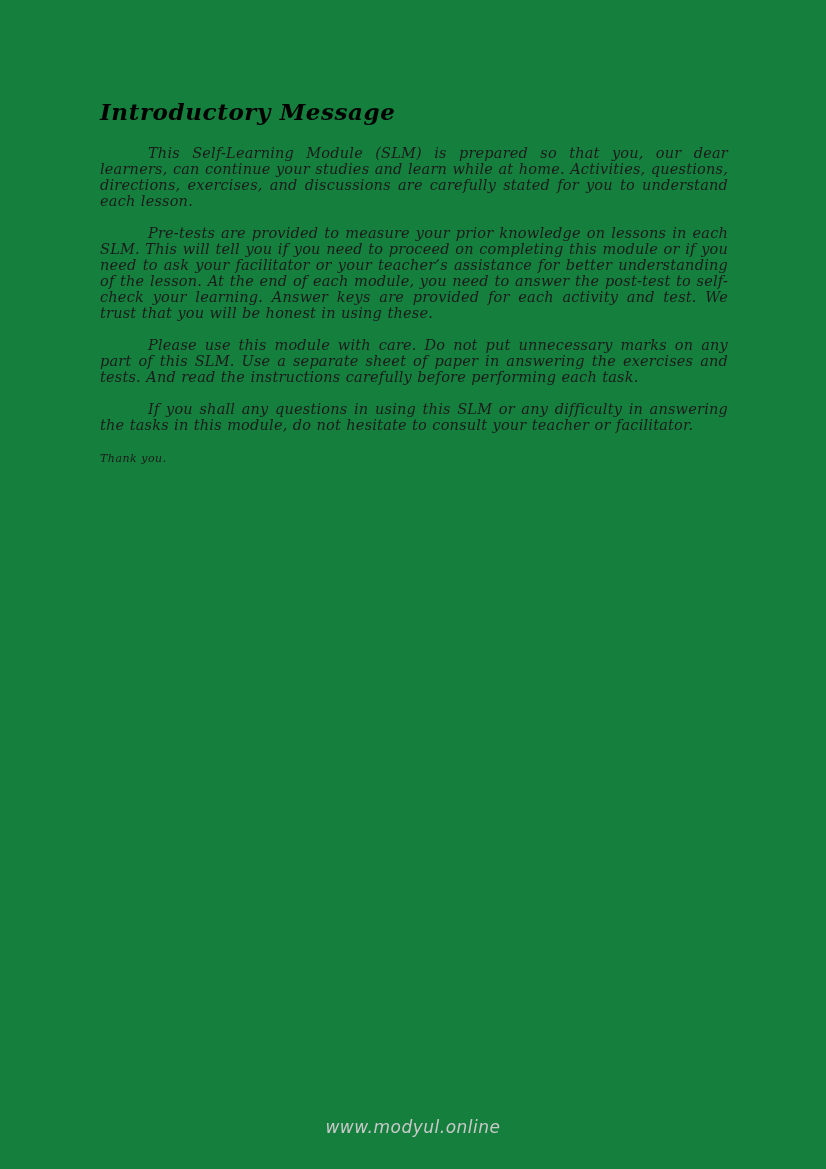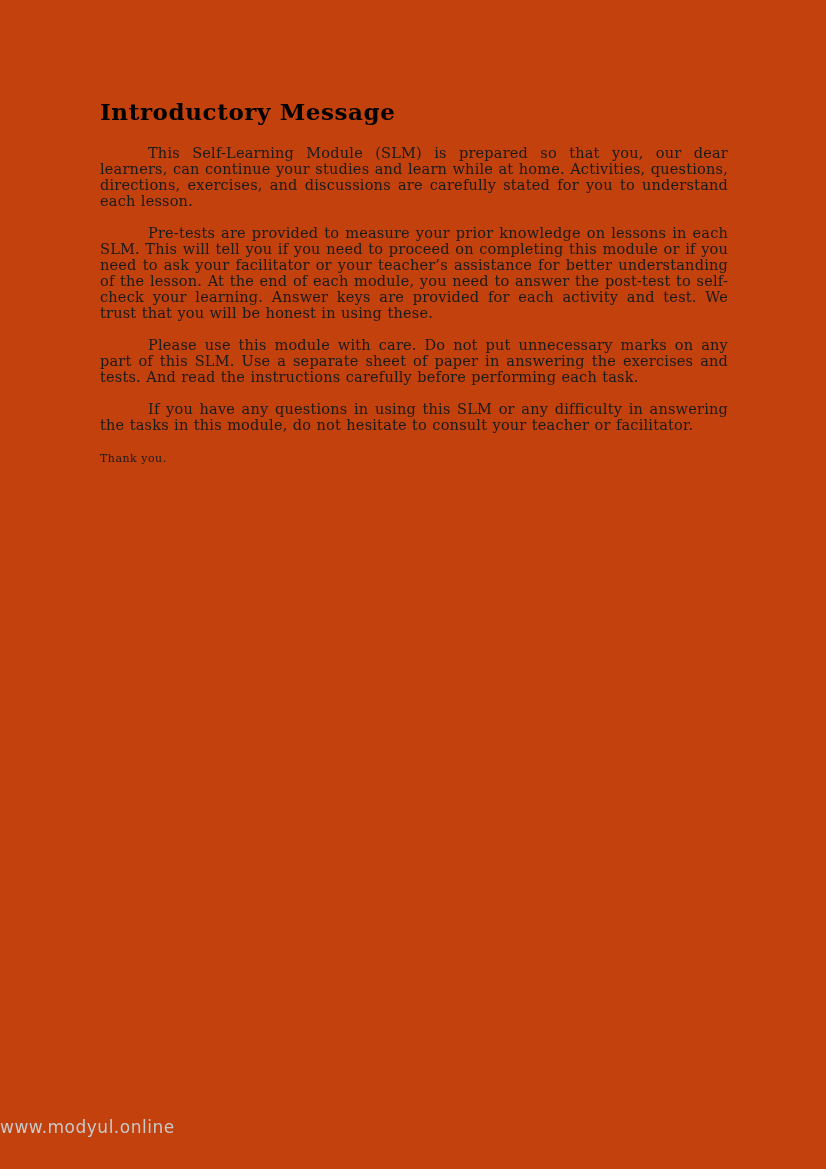--- a/index.html
+++ b/index.html
@@ -11,21 +11,22 @@
     width: 826px;
     height: 1169px;
     position: relative;
     overflow: hidden;
     font-family: "DejaVu Serif", serif;
     color: #1b1b1b;
   }
   .page {
     position: absolute;
     inset: 0;
-    background: #c2410c;
+    background: #15803d;
+    font-style: italic;
   }
   .content {
     position: absolute;
     left: 100px;
     top: 98px;
     width: 628px;
   }
   .doc-title {
     font-family: "DejaVu Serif", serif;
     font-size: 23px;
@@ -49,21 +50,21 @@
     line-height: 20.6px;
     text-indent: 0;
     letter-spacing: 0.5px;
     margin: 6px 0 0 0;
   }
   .watermark {
     position: absolute;
     left: 0;
     right: 0;
     top: 1117px;
-    text-align: left;
+    text-align: center;
     font-family: "DejaVu Sans", sans-serif;
     font-size: 17px;
     color: #c9c9c9;
     letter-spacing: 0.5px;
     user-select: none;
   }
 </style>
 </head>
 <body>
 
@@ -72,19 +73,19 @@
     <h1 class="doc-title">Introductory Message</h1>
 
     <p class="body-para">This Self-Learning Module (SLM) is prepared so that you, our dear learners, can continue your studies and learn while at home.  Activities, questions, directions, exercises, and discussions are carefully stated for you to understand each lesson.</p>
 
 
     <p class="body-para">Pre-tests are provided to measure your prior knowledge on lessons in each SLM. This will tell you if you need to proceed on completing this module or if you need to ask your facilitator or your teacher’s assistance for better understanding of the lesson. At the end of each module, you need to answer the post-test to self-check your learning. Answer keys are provided for each activity and test. We trust that you will be honest in using these.</p>
 
 
     <p class="body-para">Please use this module with care. Do not put unnecessary marks on any part of this SLM. Use a separate sheet of paper in answering the exercises and tests.  And read the instructions carefully before performing each task.</p>
 
-    <p class="body-para">If you have any questions in using this SLM or any difficulty in answering the tasks in this module, do not hesitate to consult your teacher or facilitator.</p>
+    <p class="body-para">If you shall any questions in using this SLM or any difficulty in answering the tasks in this module, do not hesitate to consult your teacher or facilitator.</p>
 
     <p class="closing-line">Thank you.</p>
   </div>
 
   <div class="watermark">www.modyul.online</div>
 </div>
 
 </body></html>

